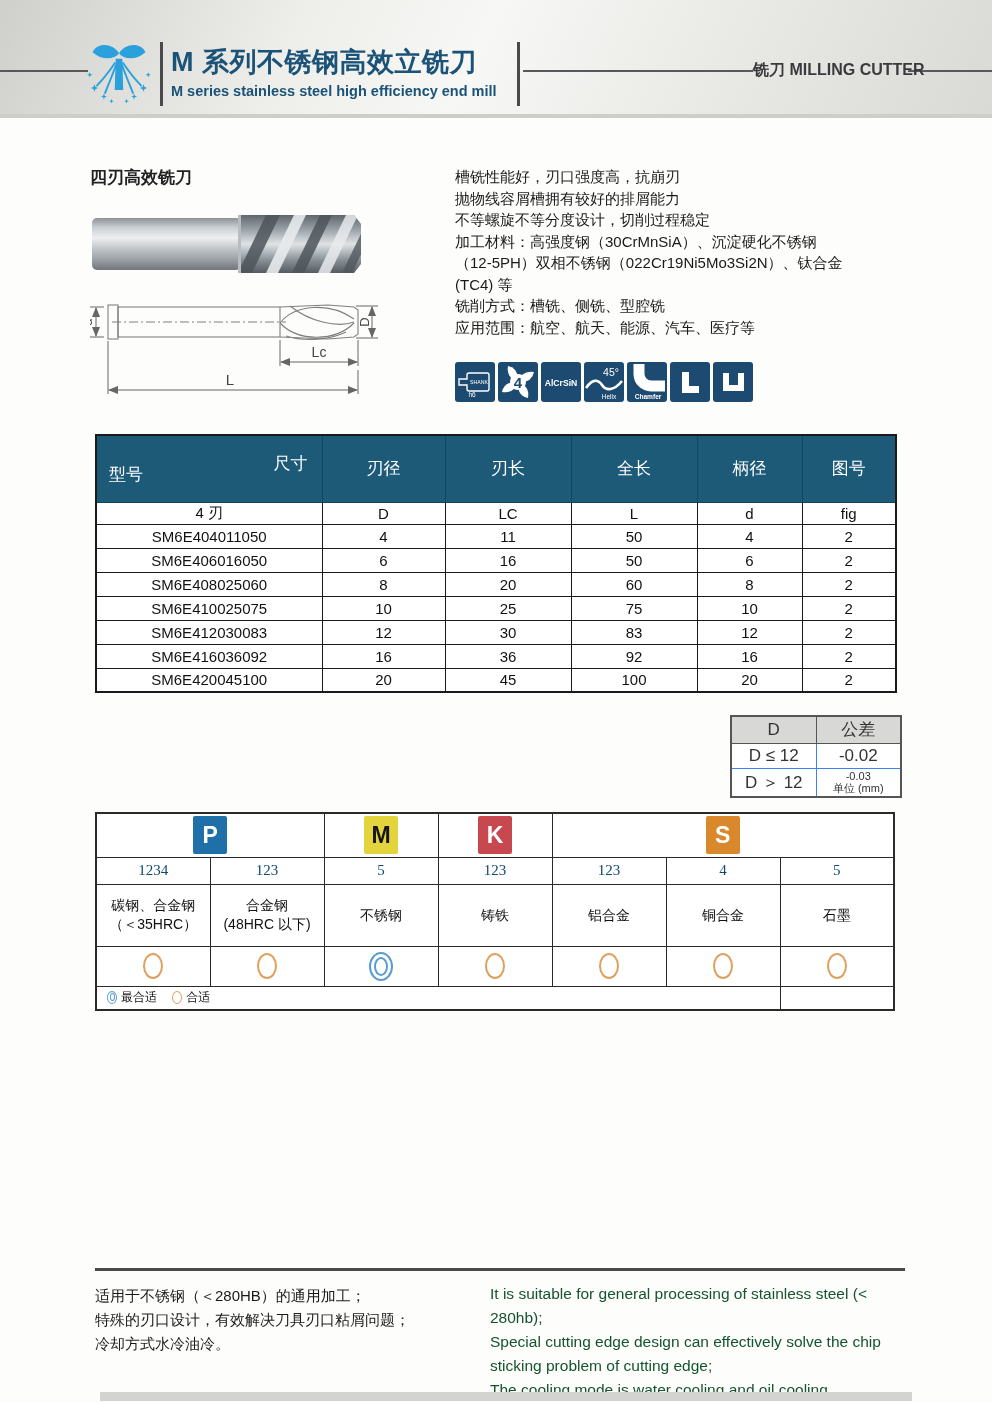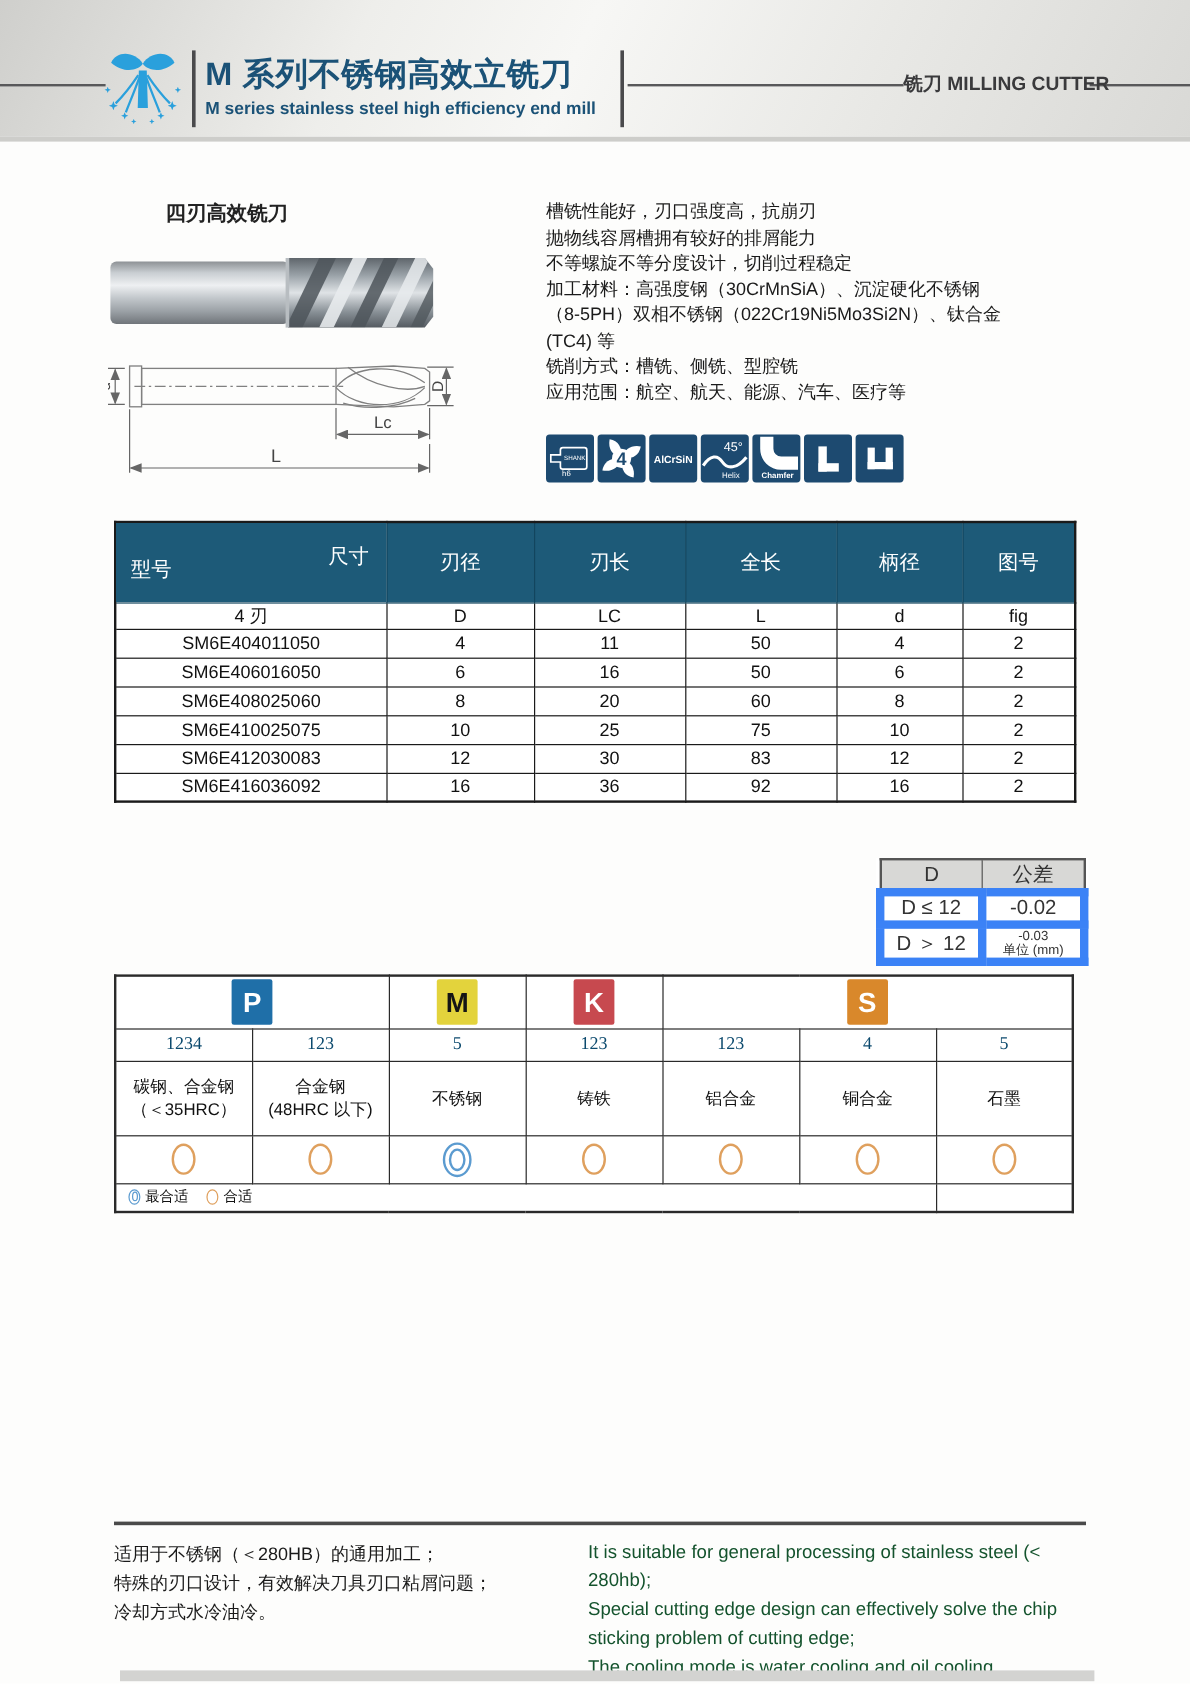--- a/index.html
+++ b/index.html
@@ -23,21 +23,21 @@
     padding:2px 0 0 8px;
   }
   .title-cn{ font-size:27px; font-weight:bold; color:#1b5277; letter-spacing:0.5px; white-space:nowrap; }
   .title-en{ font-size:14.5px; font-weight:bold; color:#1b5277; margin-top:3px; white-space:nowrap; }
   .cat-label{
     position:absolute; left:753px; top:60px; width:155px; text-align:center;
     font-size:16px; font-weight:bold; color:#3a3a3c; white-space:nowrap;
   }
 
   
-  .section-title{ position:absolute; left:90px; top:166px; font-size:17px; font-weight:bold; color:#222;margin-left:48px; }
+  .section-title{ position:absolute; left:90px; top:166px; font-size:17px; font-weight:bold; color:#222; }
   .photo-svg{ position:absolute; left:88px; top:196px; }
   .drawing-svg{ position:absolute; left:90px; top:292px; }
   .desc{ position:absolute; left:455px; top:166px; width:537px; font-size:15px; line-height:21.5px; color:#1a1a1a; }
   .badges{ position:absolute; left:455px; top:362px; display:flex; gap:3px; }
   .badge{ width:40px; height:40px; background:#1d4a70; border-radius:3px; display:flex; align-items:center; justify-content:center; }
   .l-shape{ width:17px; height:21px; border-left:7px solid #fff; border-bottom:7px solid #fff; }
   .u-shape{ width:21px; height:18px; border:6px solid #fff; border-top:none; }
 
   
   table.spec{
@@ -63,21 +63,21 @@
   
   table.tol{
     position:absolute; left:730px; top:715px; width:170px;
     border-collapse:collapse; table-layout:fixed; background:#fff;
     border:2px solid #555;
   }
   table.tol th{
     background:#d8d8d6; color:#333; font-weight:normal; font-size:17px;
     border:1px solid #555; height:27px;
   }
-  table.tol td{ border:7px solid #3b82f6; text-align:center; font-size:17px; color:#333; height:25px;margin-top:36px; }
+  table.tol td{ border:1px solid #3b82f6; text-align:center; font-size:17px; color:#333; height:25px;margin-top:36px; }
   .tol-small{ font-size:11px; line-height:12px; color:#333; }
   .tol-unit{ font-size:11px; line-height:12px; color:#333; }
 
   
   table.mat{
     position:absolute; left:95px; top:812px; width:800px;
     border-collapse:collapse; table-layout:fixed; background:#fff;
     border:2px solid #2a2a2a;
   }
   table.mat td{ border:1px solid #2a2a2a; text-align:center; vertical-align:middle; }
@@ -224,21 +224,21 @@
       <text x="229" y="65" font-size="14">Lc</text>
       <text x="140" y="93" font-size="15">L</text>
     </g>
   </svg>
 
   <div class="desc">
     <div>槽铣性能好，刃口强度高，抗崩刃</div>
     <div>抛物线容屑槽拥有较好的排屑能力</div>
     <div>不等螺旋不等分度设计，切削过程稳定</div>
     <div>加工材料：高强度钢（30CrMnSiA）、沉淀硬化不锈钢</div>
-    <div>（8-5PH）双相不锈钢（022Cr19Ni5Mo3Si2N）、钛合金</div>
+    <div>（12-5PH）双相不锈钢（022Cr19Ni5Mo3Si2N）、钛合金</div>
     <div>(TC4) 等</div>
     <div>铣削方式：槽铣、侧铣、型腔铣</div>
     <div>应用范围：航空、航天、能源、汽车、医疗等</div>
   </div>
 
   <div class="badges">
     <div class="badge">
       <svg viewBox="0 0 40 40" width="40" height="40">
         <path d="M4,17 h8 v-4 a2,2 0 0 1 2,-2 h18 a2,2 0 0 1 2,2 v14 a2,2 0 0 1 -2,2 h-18 a2,2 0 0 1 -2,-2 v-4 h-8 z" fill="none" stroke="#fff" stroke-width="1.4"></path>
         <text x="24" y="21.5" font-size="5.2" fill="#fff" text-anchor="middle">SHANK</text>
@@ -353,20 +353,28 @@
         <td>83</td>
         <td>12</td>
         <td>2</td>
       </tr>
       <tr>
         <td>SM6E416036092</td>
         <td>16</td>
         <td>36</td>
         <td>92</td>
         <td>16</td>
+        <td>2</td>
+      </tr>
+      <tr>
+        <td>SM6E420045100</td>
+        <td>20</td>
+        <td>45</td>
+        <td>100</td>
+        <td>20</td>
         <td>2</td>
       </tr>
     </tbody>
   </table>
 
   <table class="tol">
     <colgroup>
         <col style="width:85px">
         <col style="width:85px">
       </colgroup>

